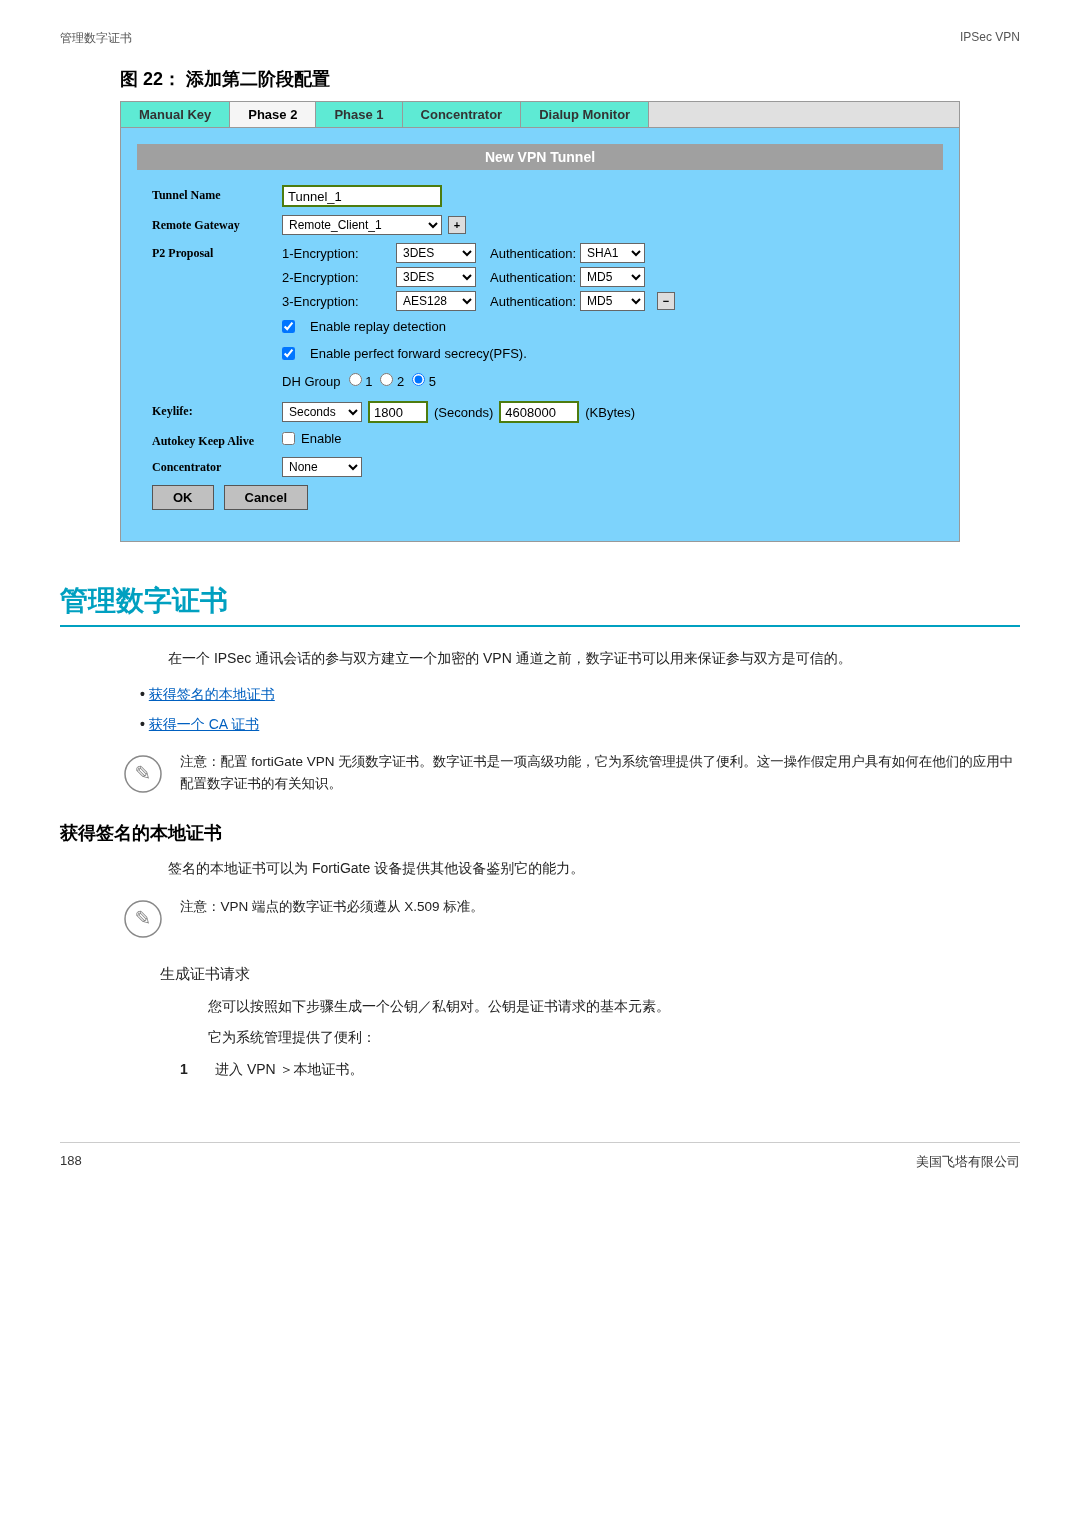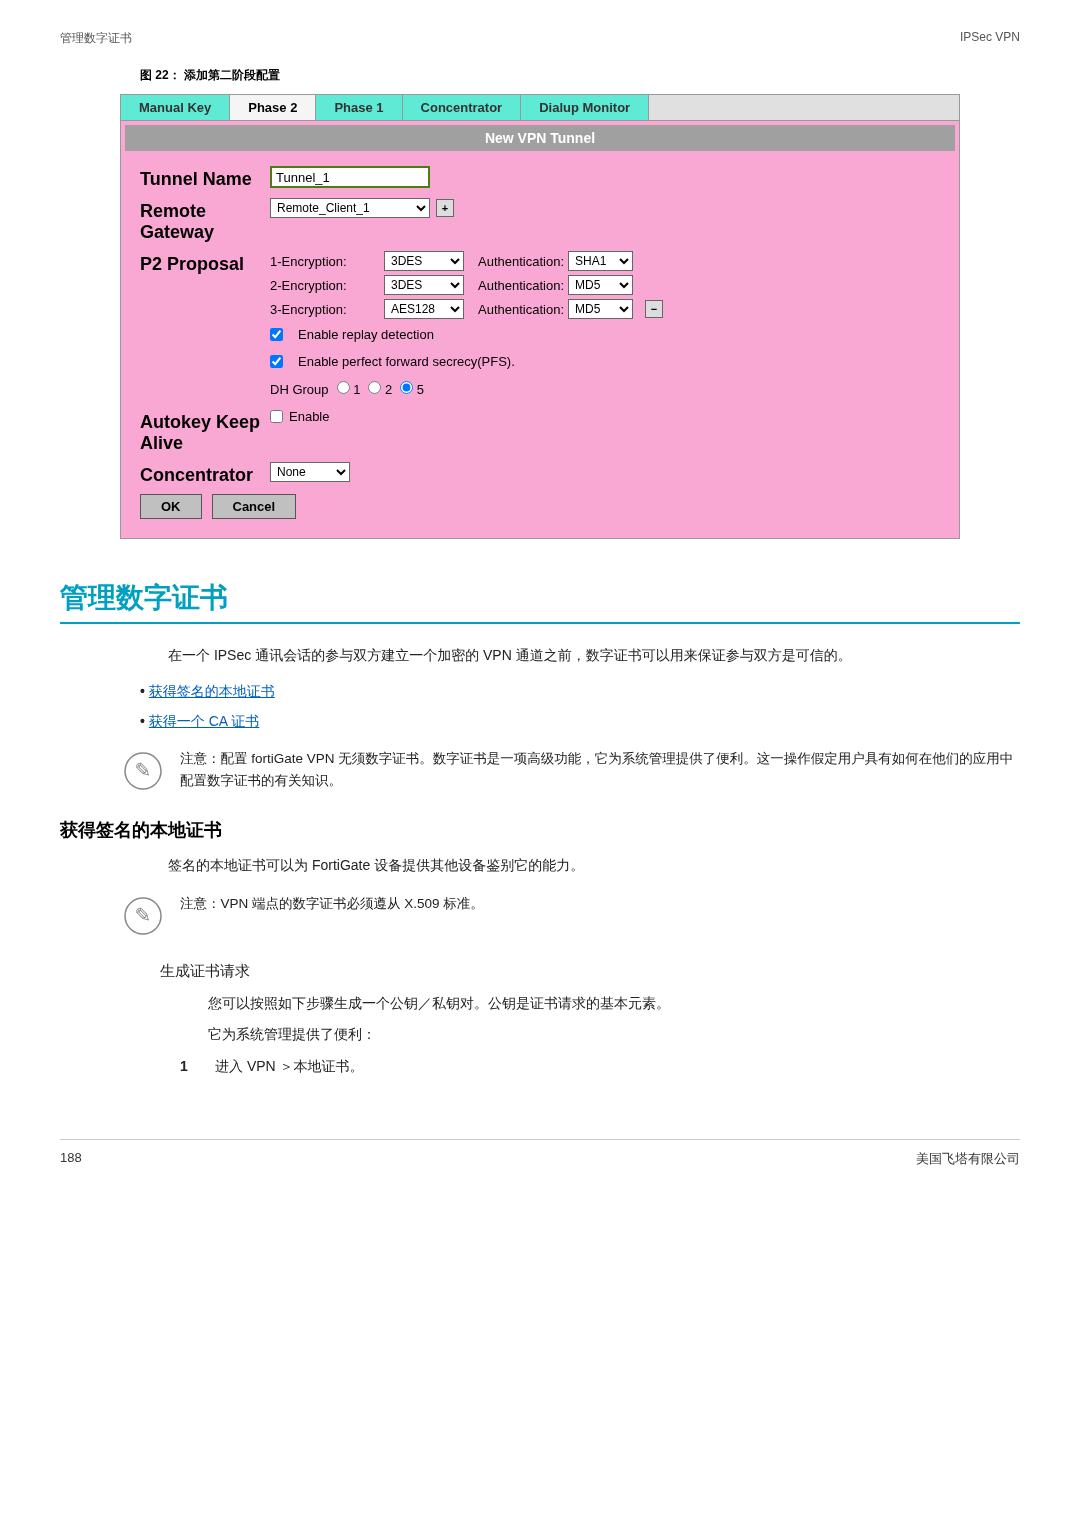--- a/index.html
+++ b/index.html
@@ -35,24 +35,24 @@
       font-size: 12px;
     }
 
     .breadcrumb-right {
       color: #555;
       font-size: 12px;
     }
 
     
     .figure-caption {
-      font-size: 12px;
+      font-size: 18px;
       font-weight: bold;
       margin-bottom: 10px;
-      margin-left: 80px;
+      margin-left: 60px;
     }
 
     
     .vpn-dialog-wrapper {
       margin-left: 60px;
       margin-right: 60px;
       margin-bottom: 30px;
     }
 
     
@@ -74,22 +74,22 @@
     }
 
     .tab.active {
       background: #f5f5f5;
       color: #000;
     }
 
     
     .form-container {
       border: 1px solid #999;
-      background: #f9a8d4;
-      padding: 4px;
+      background: #7dd3fc;
+      padding: 16px;
     }
 
     .form-title {
       background: #a0a0a0;
       color: #fff;
       text-align: center;
       padding: 5px;
       font-size: 14px;
       font-weight: bold;
       margin-bottom: 10px;
@@ -100,24 +100,25 @@
     }
 
     .form-row {
       display: flex;
       align-items: flex-start;
       margin-bottom: 8px;
     }
 
     .form-label {
       font-weight: bold;
-      font-size: 18px;
+      font-size: 12px;
       width: 130px;
       min-width: 130px;
       padding-top: 3px;
+      font-family: Liberation Serif, serif;
     }
 
     .form-value {
       flex: 1;
       display: flex;
       align-items: center;
       flex-wrap: wrap;
       gap: 4px;
     }
 
@@ -462,20 +463,34 @@
                   <input type="radio" name="dh" style=""> 2
                 </label>
                 <label>
                   <input type="radio" name="dh" checked="" style=""> 5
                 </label>
               </div>
             </div>
           </div>
         </div>
 
+        <div class="form-row">
+          <div class="form-label">Keylife:</div>
+          <div class="form-value">
+            <div class="keylife-row">
+              <select style="width:80px;">
+                <option>Seconds</option>
+              </select>
+              <input type="text" value="1800" style="width: 60px;">
+              <span>(Seconds)</span>
+              <input type="text" value="4608000" style="width: 80px;">
+              <span>(KBytes)</span>
+            </div>
+          </div>
+        </div>
 
         <div class="form-row">
           <div class="form-label">Autokey Keep Alive</div>
           <div class="form-value">
             <div class="autokey-row">
               <input type="checkbox" style="">
               <span>Enable</span>
             </div>
           </div>
         </div>

